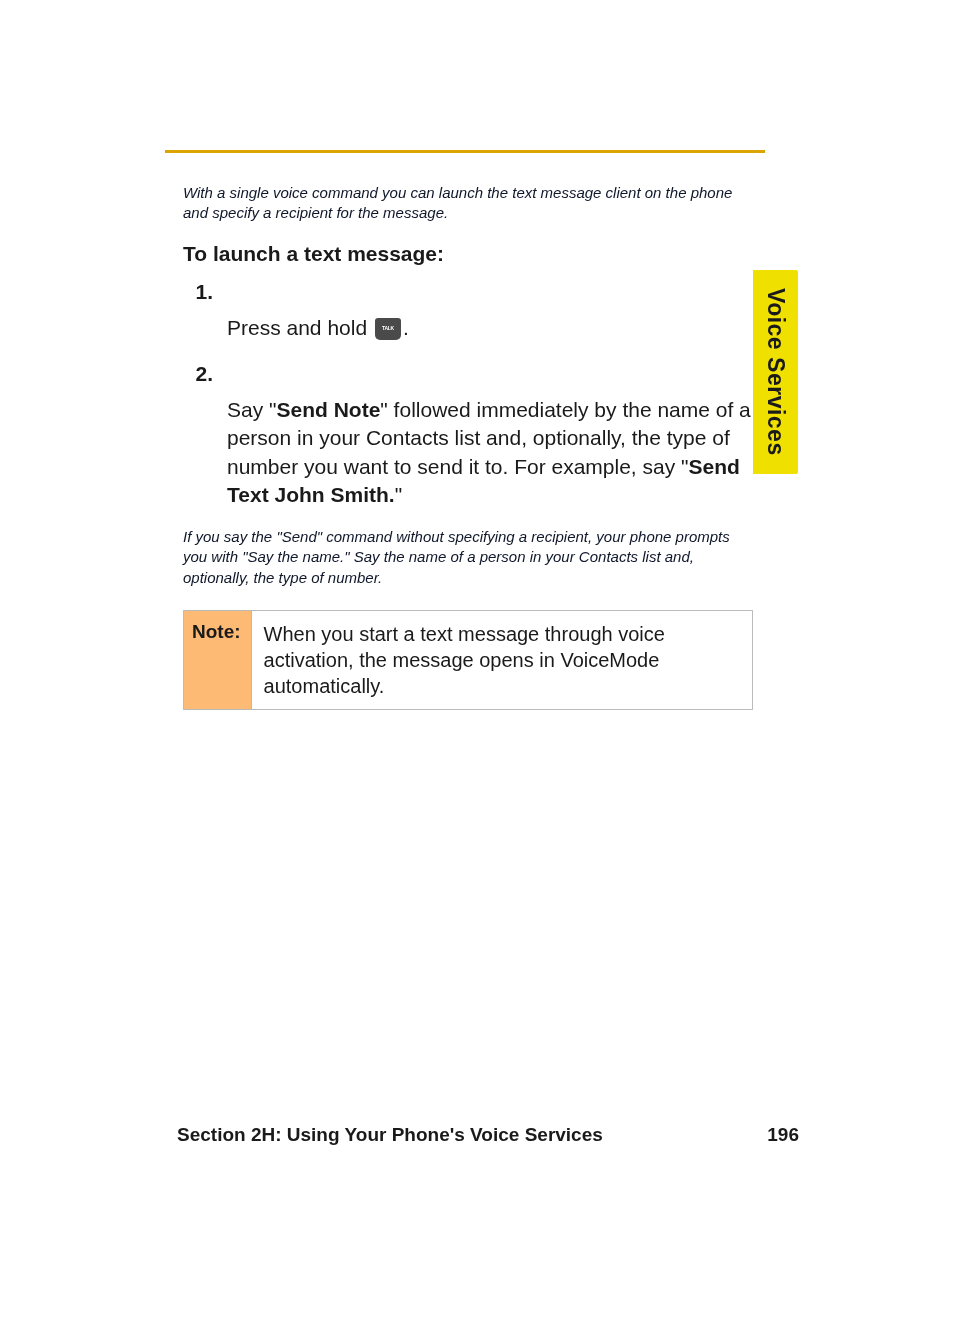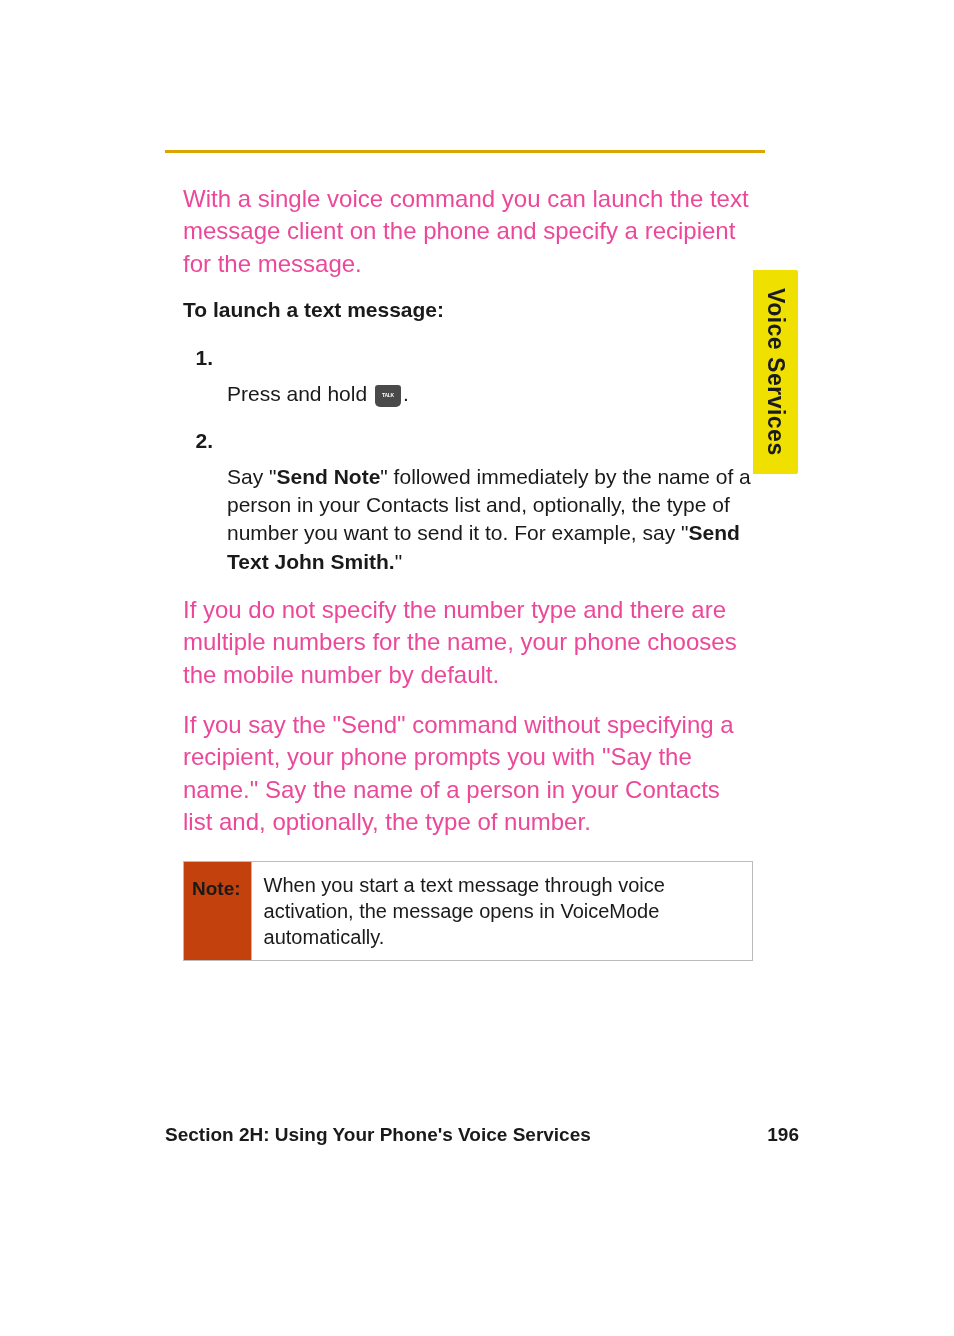--- a/index.html
+++ b/index.html
@@ -52,30 +52,31 @@
       width: 600px;
       margin-bottom: 30px;
     }
     
     .content {
       width: 570px;
       margin-left: 18px;
     }
     
     .para {
-      font-size: 24px;
+      font-size: 15px;
       line-height: 1.35;
       margin-bottom: 18px;
-      color: #ec4899;
+      color: #0f172a;
+      font-style: italic;
     }
     
     .subheading {
       font-size: 21px;
       font-weight: 700;
-      margin-bottom: 22px;
+      margin-bottom: 12px;
     }
     
     .ordered-list {
       list-style: none;
       margin-bottom: 14px;
     }
     
     .list-item {
       display: flex;
       align-items: flex-start;
@@ -120,40 +121,40 @@
     }
     
     .note-box {
       display: flex;
       border: 1px solid #bbb;
       width: 570px;
       margin-top: 22px;
     }
     
     .note-label-cell {
-      background: #c2410c;
+      background: #fdba74;
       font-weight: 700;
       font-size: 19px;
-      padding: 16px 10px 10px 8px;
+      padding: 10px 10px 10px 8px;
       border-right: 1px solid #bbb;
       display: flex;
       align-items: flex-start;
     }
     
     .note-text-cell {
       font-size: 20px;
       padding: 10px 12px;
       line-height: 1.3;
       flex: 1;
     }
     
     .footer {
       position: absolute;
       bottom: 190px;
-      left: 165px;
+      left: 177px;
       right: 155px;
       display: flex;
       justify-content: space-between;
       font-size: 19px;
       font-weight: 700;
       color: #1a1a1a;
     }
     
     .bold {
       font-weight: 700;
@@ -182,21 +183,20 @@
         </span>
       </li>
       <li class="list-item">
         <span class="list-number">2.</span>
         <span class="list-body">
           <span>Say "</span><span class="bold">Send Note</span><span>" followed immediately by the name of a person in your Contacts list and, optionally, the type of number you want to send it to. For example, say "</span><span class="bold">Send Text John Smith.</span><span>"</span>
         </span>
       </li>
     </ol>
 
-    <p class="para">If you do not specify the number type and there are multiple numbers for the name, your phone chooses the mobile number by default.</p>
 
     <p class="para">If you say the "Send" command without specifying a recipient, your phone prompts you with "Say the name." Say the name of a person in your Contacts list and, optionally, the type of number.</p>
 
     <div class="note-box">
       <div class="note-label-cell">Note:</div>
       <div class="note-text-cell">When you start a text message through voice activation, the message opens in VoiceMode automatically.</div>
     </div>
 
   </div>
 

